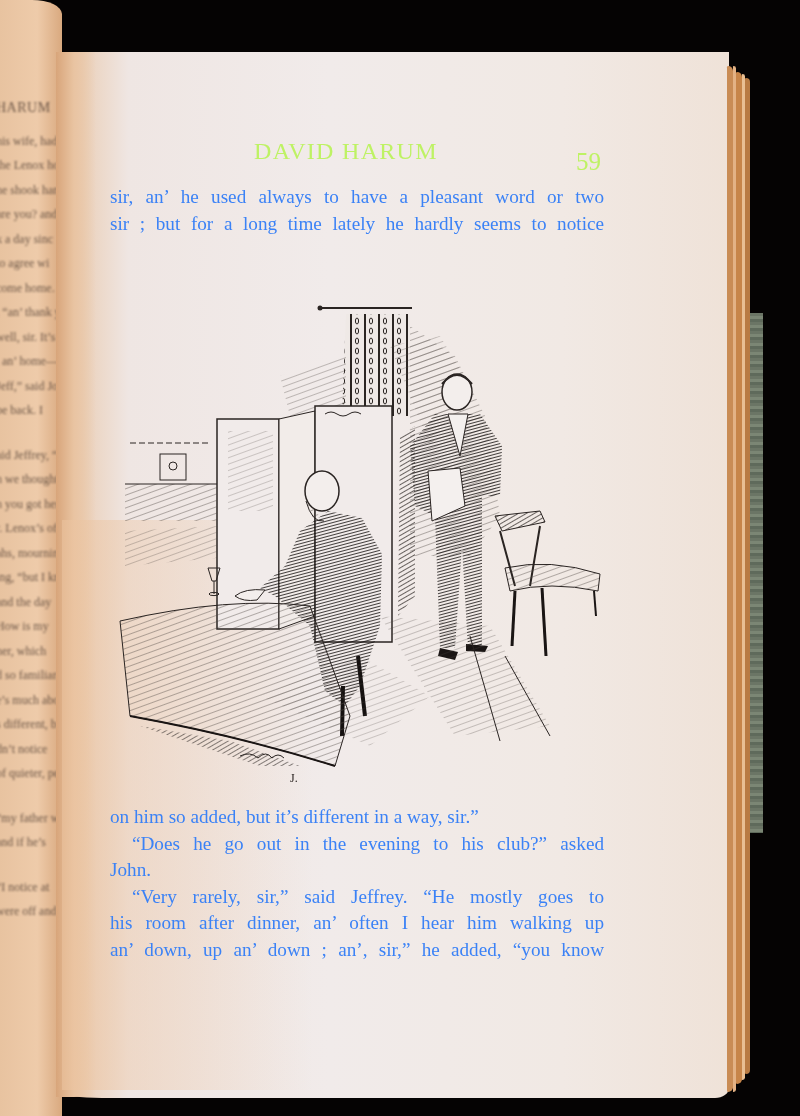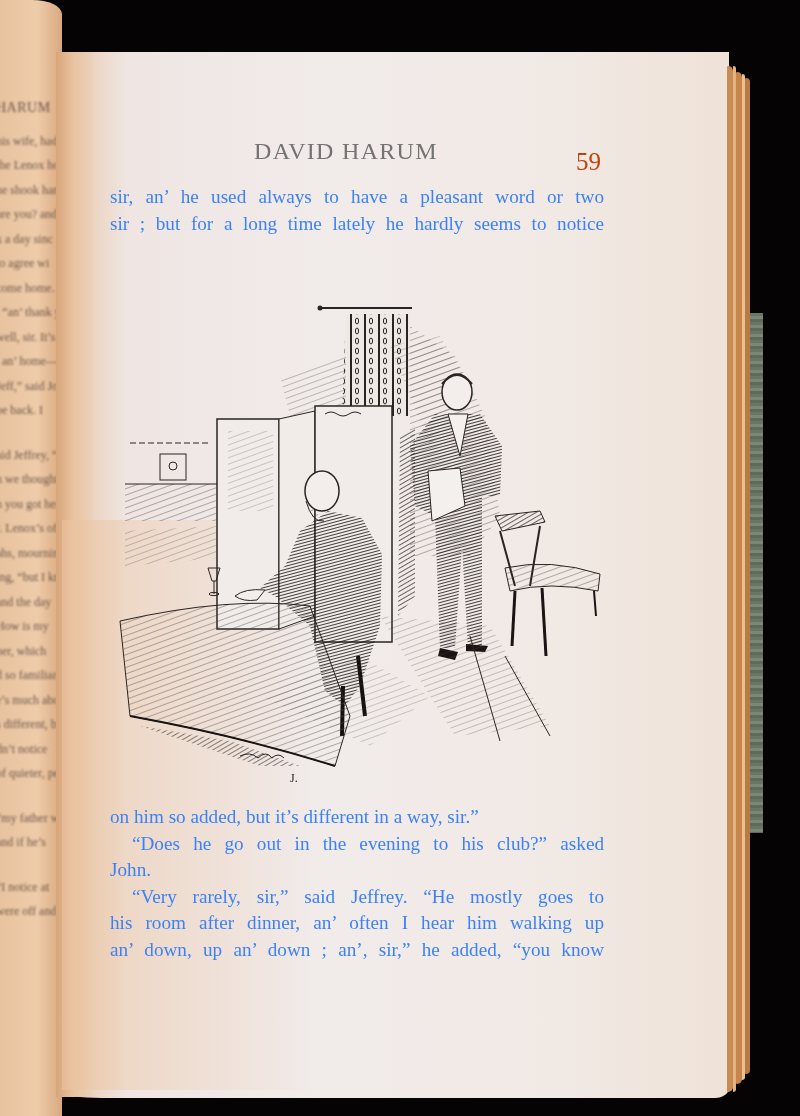--- a/index.html
+++ b/index.html
@@ -50,25 +50,25 @@
   .edge.e4 { left:742px; background:#e9bf93; width:3px; top:74px; height:1006px;}
   .edge.e5 { left:745px; background:#b97b43; width:5px; top:78px; height:996px; }
   .spine-cloth {
     position:absolute; left:750px; top:313px; width:13px; height:520px;
     background:repeating-linear-gradient(180deg,#6b7565 0 3px,#7b8674 3px 6px,#5f6a5b 6px 9px);
   }
   
   .running-head {
     position:absolute; left:254px; top:138px;
     font-family:"Liberation Serif", serif; font-size:24px; letter-spacing:1.3px;
-    color:#737373;
+    color:#bef264;
   }
   .folio {
     position:absolute; left:576px; top:148px;
-    font-family:"Liberation Serif", serif; font-size:25px; color:#c2410c;
+    font-family:"Liberation Serif", serif; font-size:25px; color:#bef264;
   }
   .text-block {
     position:absolute; left:110px; width:494px;
     font-family:"Liberation Serif", serif; font-size:19.2px; line-height:26.6px;
     color:#3b82f6; text-align:justify; text-align-last:justify;
   }
   .text-block .line { display:block; white-space:nowrap; text-align-last:justify; }
   .text-block .line.ind { padding-left:22px; }
   .text-block .line.short { text-align-last:left; }
   .top-text { top:184px; }

